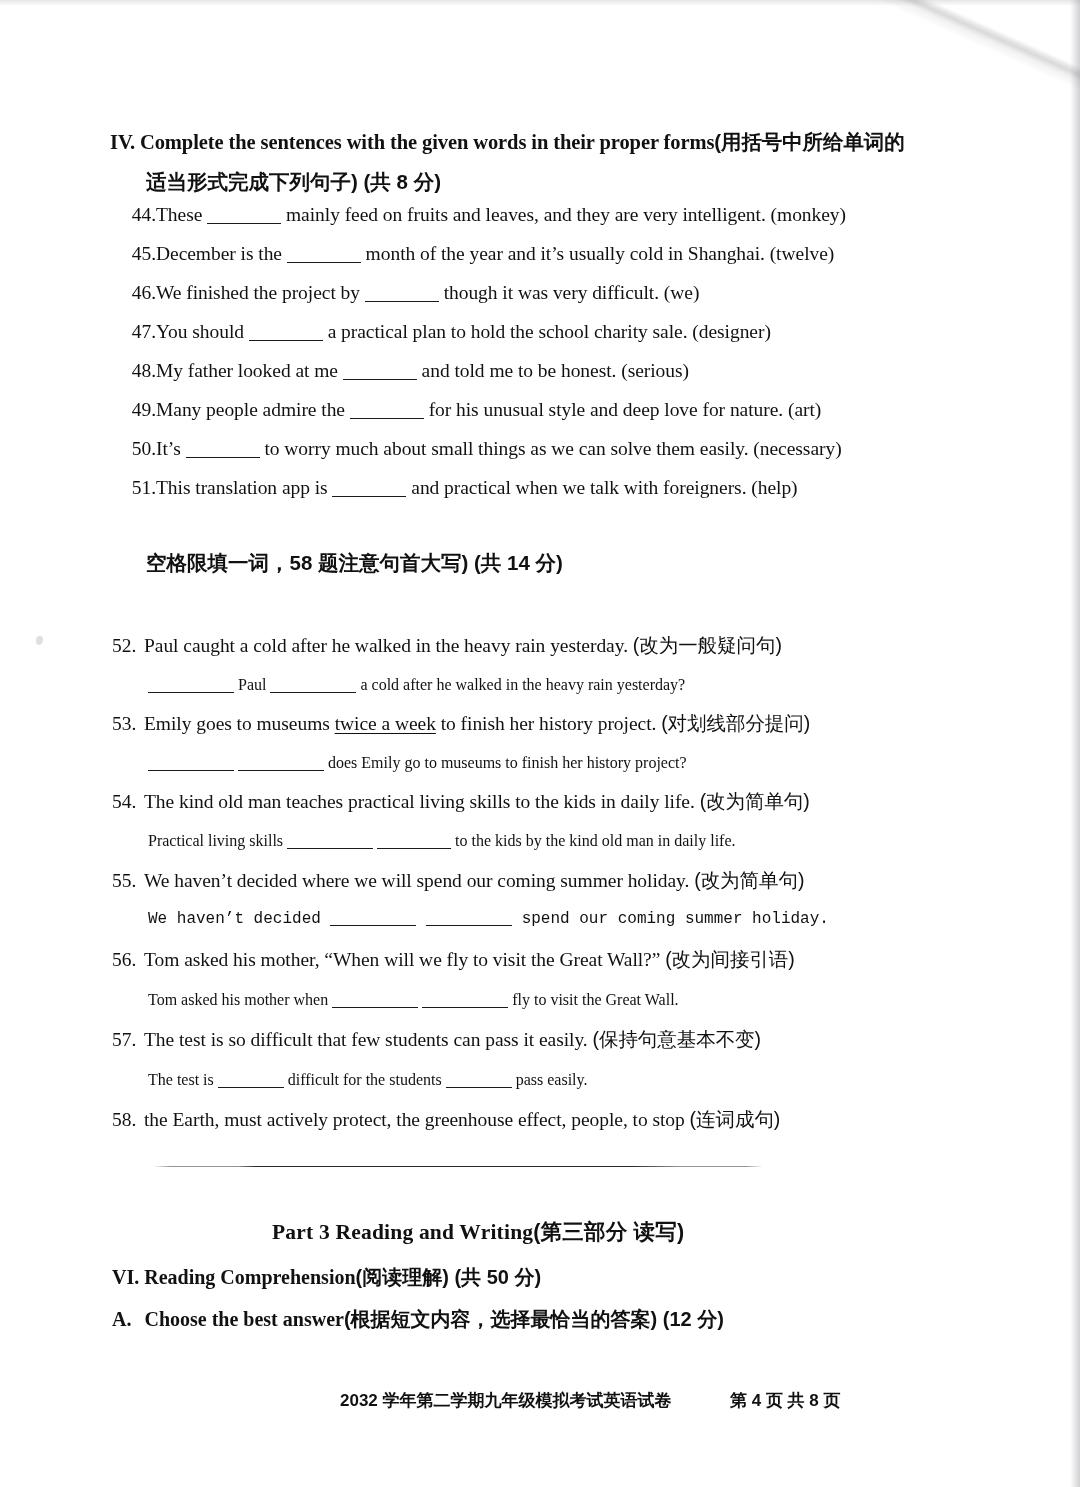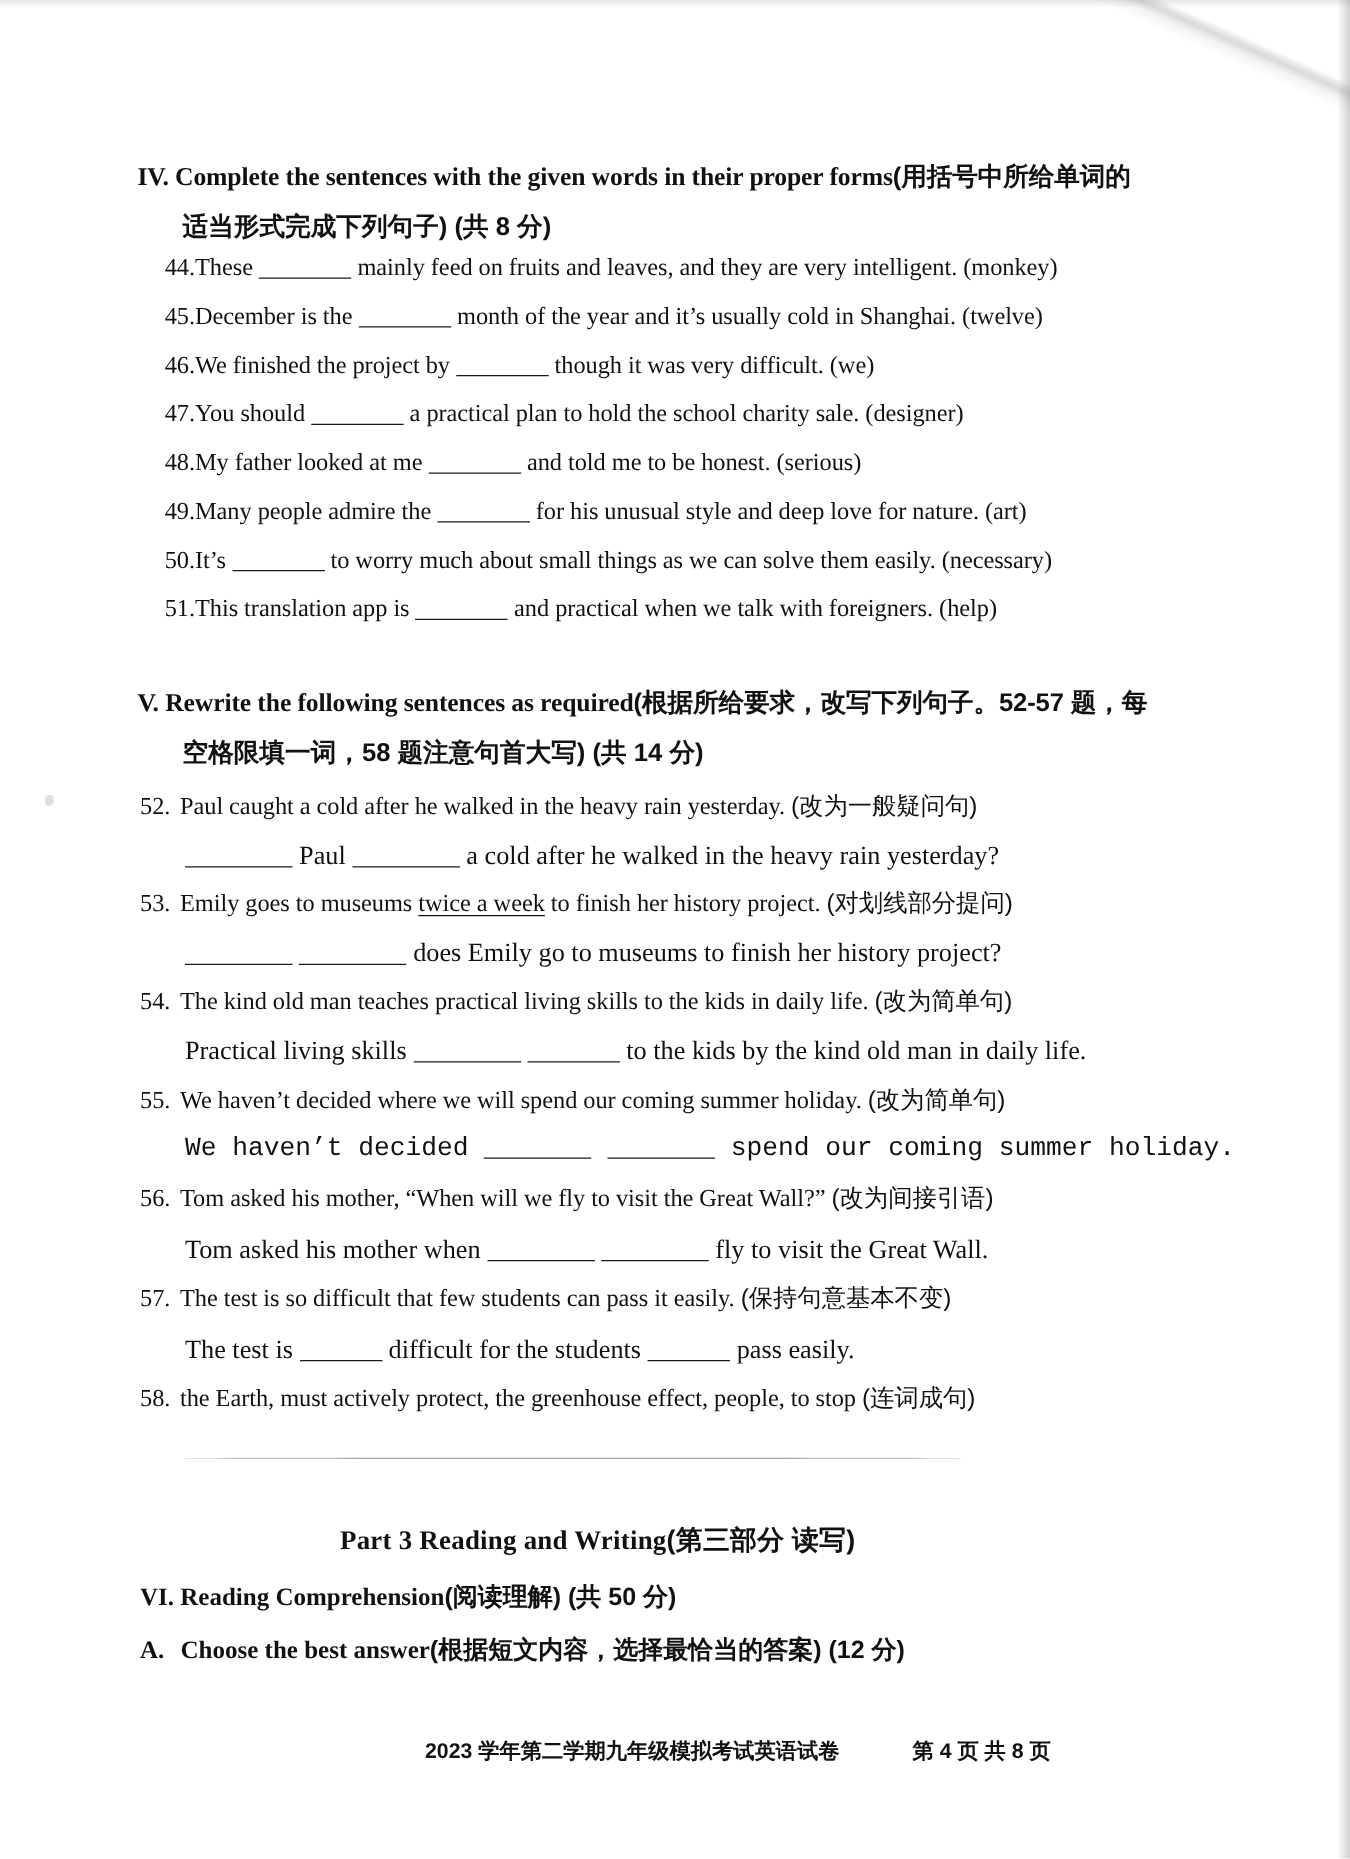--- a/index.html
+++ b/index.html
@@ -83,21 +83,21 @@
   .qnum-4 {
     display: inline-block;
     width: 44px;
     text-align: right;
   }
   .qnum-5 {
     display: inline-block;
     width: 32px;
   }
   .ans-line {
-    font-size: 21px;
+    font-size: 16px;
     line-height: 39px;
     white-space: nowrap;
   }
 
   
   .blank {
     display: inline-block;
     border-bottom: 1.7px solid #1a1a1a;
     vertical-align: -3px;
     height: 17px;
@@ -194,24 +194,20 @@
       <span>to worry much about small things as we can solve them easily. (necessary)</span>
     </div>
 
     <div class="q" style="position:absolute; left:112px; top:468px;">
       <span class="qnum-4">51.</span><span>This translation app is</span>
       <span class="blank b-md"></span>
       <span>and practical when we talk with foreigners. (help)</span>
     </div>
 
     <div style="position:absolute; left:110px; top:543px; width:880px;">
-      <div class="sec-head">
-        <span>V.</span>
-        <span>Rewrite the following sentences as required</span><span class="cjk">(根据所给要求，改写下列句子。52-57 题，每</span>
-      </div>
       <div class="sec-head-l2 cjk">空格限填一词，58 题注意句首大写) (共 14 分)</div>
     </div>
 
     <div class="q" style="position:absolute; left:112px; top:626px;">
       <span class="qnum-5">52.</span><span>Paul caught a cold after he walked in the heavy rain yesterday.</span>
       <span class="cjk">(改为一般疑问句)</span>
     </div>
     <div class="ans-line" style="position:absolute; left:148px; top:665px;">
       <span class="blank b-lg"></span>
       <span>Paul</span>
@@ -289,17 +285,17 @@
     <div class="sub-head" style="position:absolute; left:112px; top:1264px;">
       <span>VI.</span>
       <span>Reading Comprehension</span><span class="cjk">(阅读理解) (共 50 分)</span>
     </div>
 
     <div class="sub-head" style="position:absolute; left:112px; top:1306px;">
       <span>A.</span>
       <span style="display:inline-block; width:8px;"></span><span>Choose the best answer</span><span class="cjk">(根据短文内容，选择最恰当的答案) (12 分)</span>
     </div>
 
-    <div class="footer cjk" style="left:340px; top:1389px;">2023 学年第二学期九年级模拟考试英语试卷</div>
+    <div class="footer cjk" style="left:340px; top:1389px;">2032 学年第二学期九年级模拟考试英语试卷</div>
     <div class="footer cjk" style="left:730px; top:1389px;">第 4 页  共 8 页</div>
 
   </div>
 </div>
 
 </body></html>

